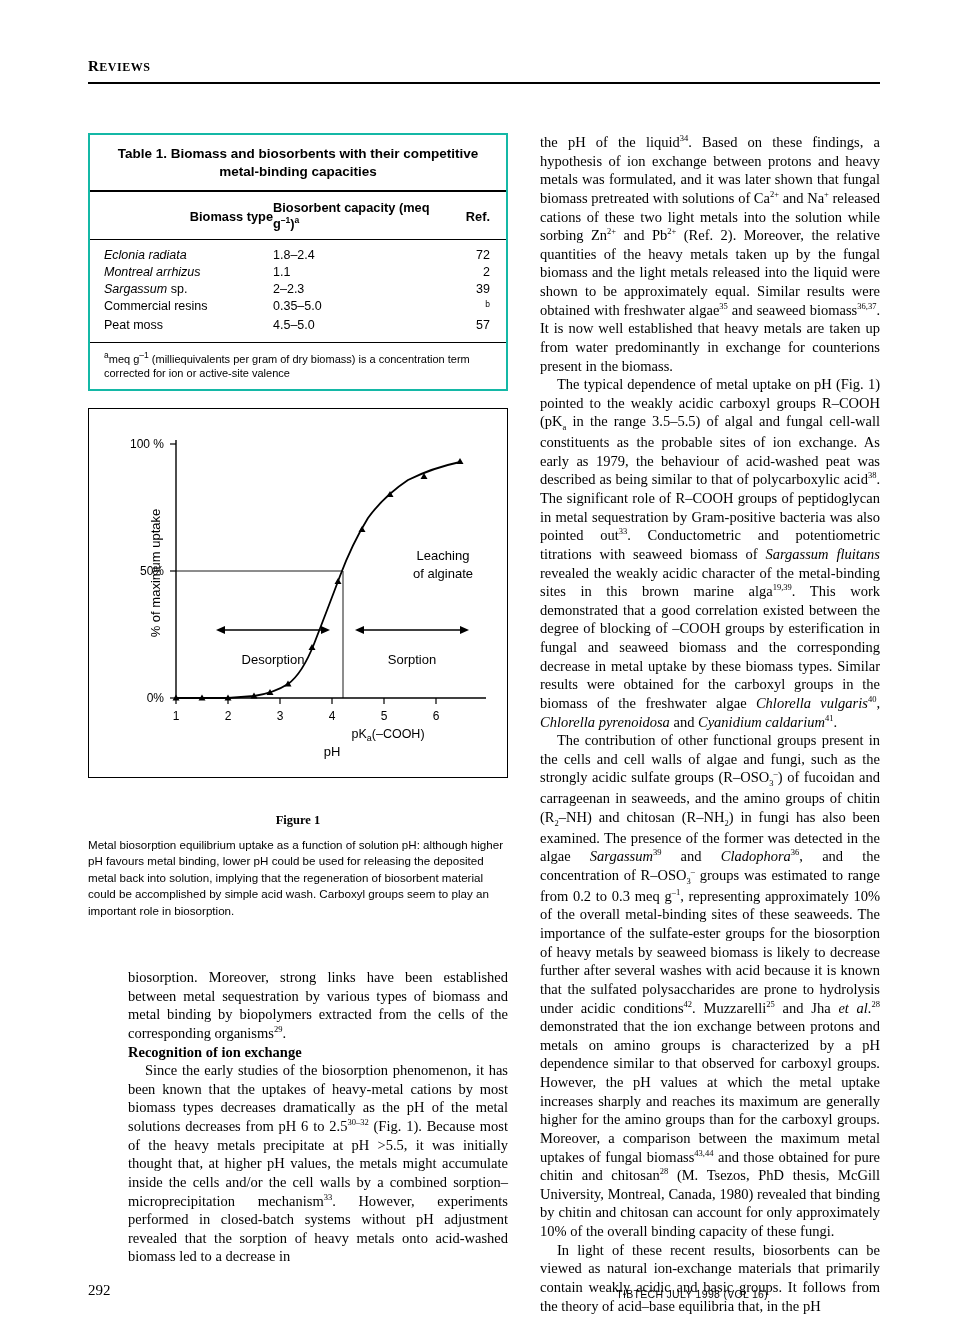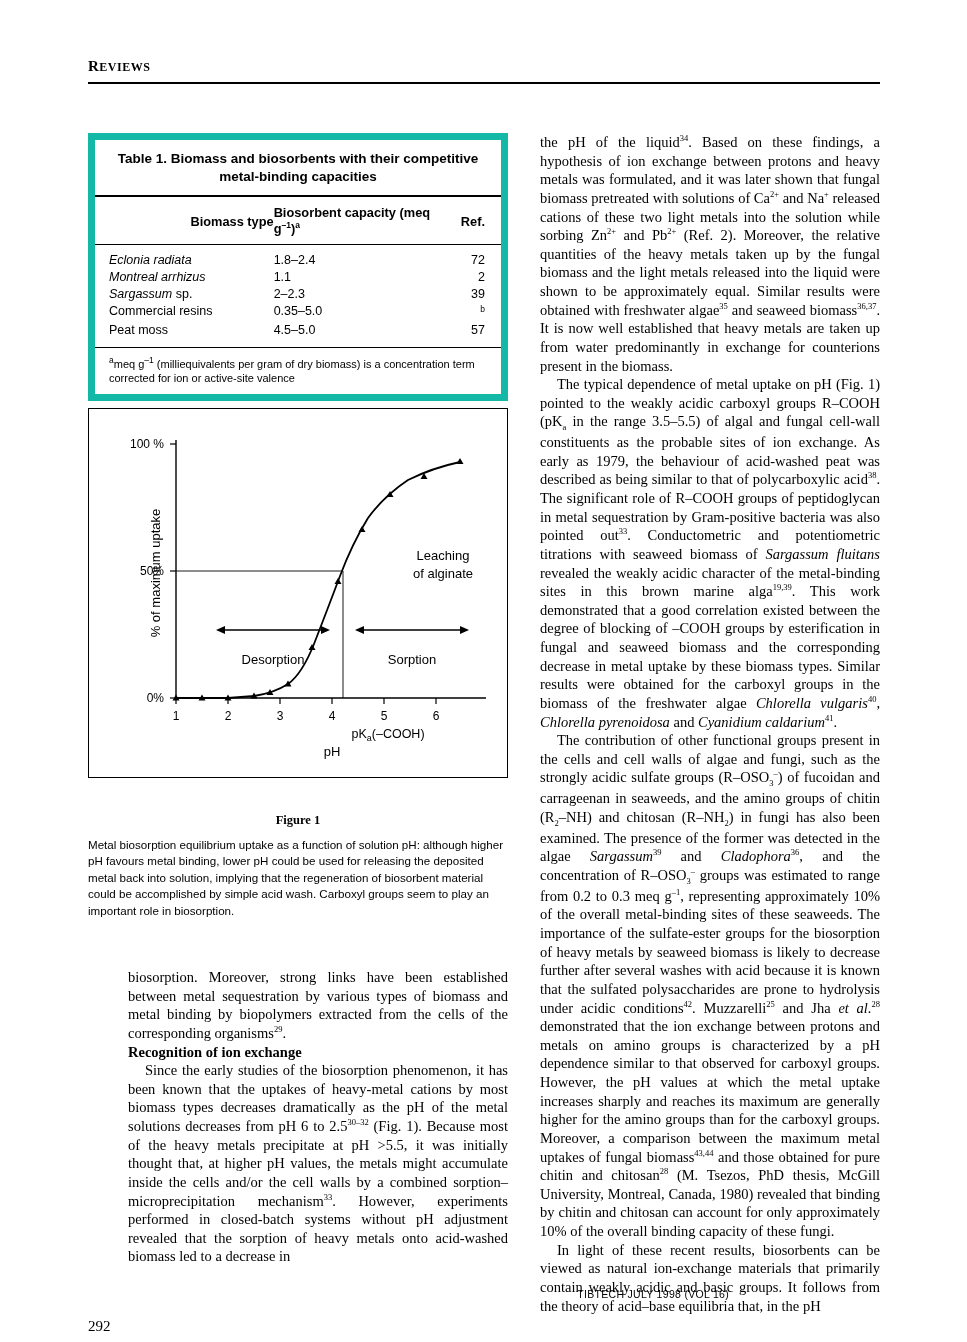--- a/index.html
+++ b/index.html
@@ -8,21 +8,21 @@
     height: 1342px;
     background: #ffffff;
     font-family: "Liberation Serif", serif;
     color: #000000;
     position: relative;
     overflow: hidden;
   }
   .page {
     position: absolute;
     left: 0; top: 0;
-    width: 817px; height: 1342px;
+    width: 817px; height: 1342px; padding-left: 39px;
   }
   
   .running-head {
     position: absolute;
     left: 88px; top: 58px;
     font-family: "Liberation Serif", serif;
     font-weight: bold;
     font-size: 15px;
     letter-spacing: 0.5px;
   }
@@ -31,21 +31,21 @@
     position: absolute;
     left: 88px; top: 82px;
     width: 792px; height: 2px;
     background: #000;
   }
   
   .table-box {
     position: absolute;
     left: 88px; top: 133px;
     width: 420px;
-    border: 7px solid #14b8a6;
+    border: 2px solid #14b8a6;
     box-sizing: border-box;
   }
   .table-title {
     text-align: center;
     font-family: "Liberation Sans", sans-serif;
     font-weight: bold;
     font-size: 13.5px;
     line-height: 1.35;
     padding: 10px 22px 9px 22px;
   }
@@ -131,21 +131,20 @@
     font-size: 14.5px;
     margin: 11px 0 2px 0;
     text-indent: 0 !important;
   }
   
   .folio {
     position: absolute;
     left: 88px; top: 1282px;
     font-family: "Liberation Serif", serif;
     font-size: 15px;
-    margin-top: 36px;
   }
   .journal-line {
     position: absolute;
     right: 88px; top: 1288px;
     font-family: "Liberation Sans", sans-serif;
     font-size: 10.5px;
     letter-spacing: 0.3px;
   }
   svg text {
     font-family: "Liberation Sans", sans-serif;

